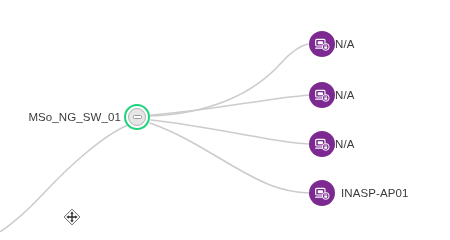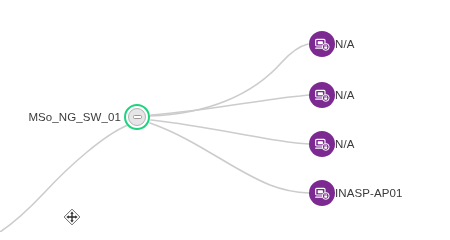--- a/index.html
+++ b/index.html
@@ -156,21 +156,21 @@
             <rect x="2.5" y="5" width="14" height="10" rx="1.6" fill="none" stroke="#ffffff" stroke-width="1.7"></rect>
             <rect x="5.6" y="8" width="7.8" height="4.2" rx="0.6" fill="#ffffff"></rect>
             <path d="M2.5 18.2 H13" stroke="#ffffff" stroke-width="1.7" stroke-linecap="round"></path>
             <circle cx="17.6" cy="16.4" r="5.1" fill="#7c2a91" stroke="#ffffff" stroke-width="1.5"></circle>
             <rect x="15.4" y="15.6" width="4.4" height="3.4" rx="0.7" fill="#ffffff"></rect>
             <path d="M16.3 15.6 v-1.1 a1.3 1.3 0 0 1 2.6 0 v1.1" fill="none" stroke="#ffffff" stroke-width="1.1"></path>
           </svg>
         </div>
         <span class="dev-label" style="color: rgb(59, 59, 59);">N/A</span>
       </div>
-      <div class="node dev-node" style="top: 180px;">
+      <div class="node dev-node" style="top: 180px; gap: 6px;">
         <div class="dev-disc" style="background: rgb(124, 42, 145);">
           <svg width="16" height="16" viewBox="0 0 24 24" xmlns="http://www.w3.org/2000/svg">
             <rect x="2.5" y="5" width="14" height="10" rx="1.6" fill="none" stroke="#ffffff" stroke-width="1.7"></rect>
             <rect x="5.6" y="8" width="7.8" height="4.2" rx="0.6" fill="#ffffff"></rect>
             <path d="M2.5 18.2 H13" stroke="#ffffff" stroke-width="1.7" stroke-linecap="round"></path>
             <circle cx="17.6" cy="16.4" r="5.1" fill="#7c2a91" stroke="#ffffff" stroke-width="1.5"></circle>
             <rect x="15.4" y="15.6" width="4.4" height="3.4" rx="0.7" fill="#ffffff"></rect>
             <path d="M16.3 15.6 v-1.1 a1.3 1.3 0 0 1 2.6 0 v1.1" fill="none" stroke="#ffffff" stroke-width="1.1"></path>
           </svg>
         </div>

